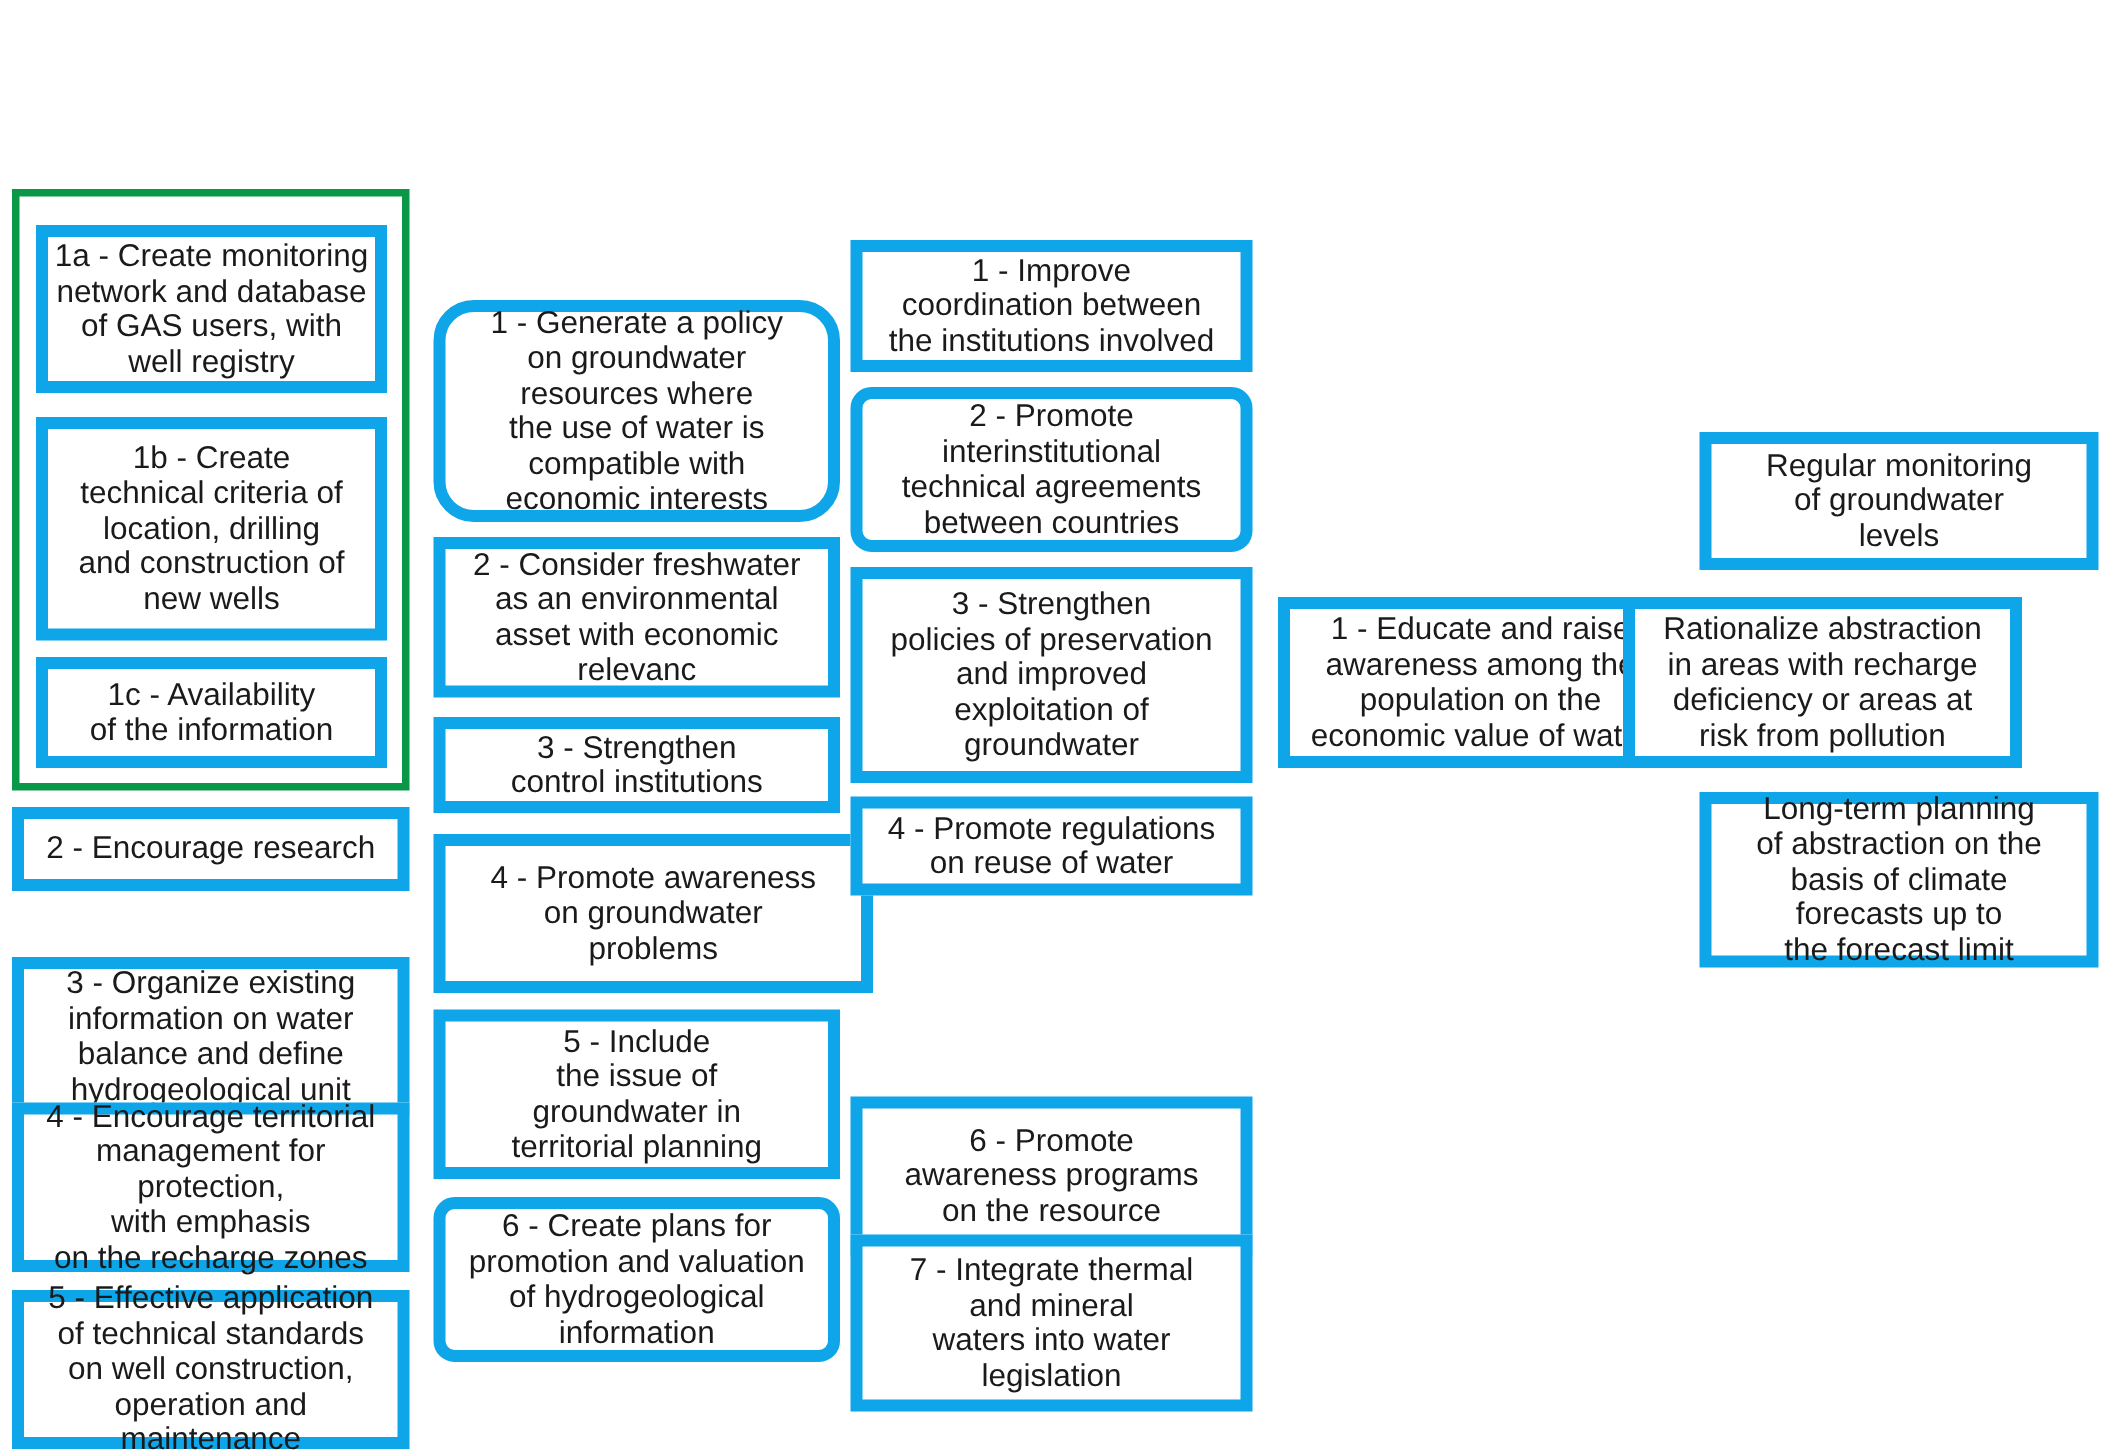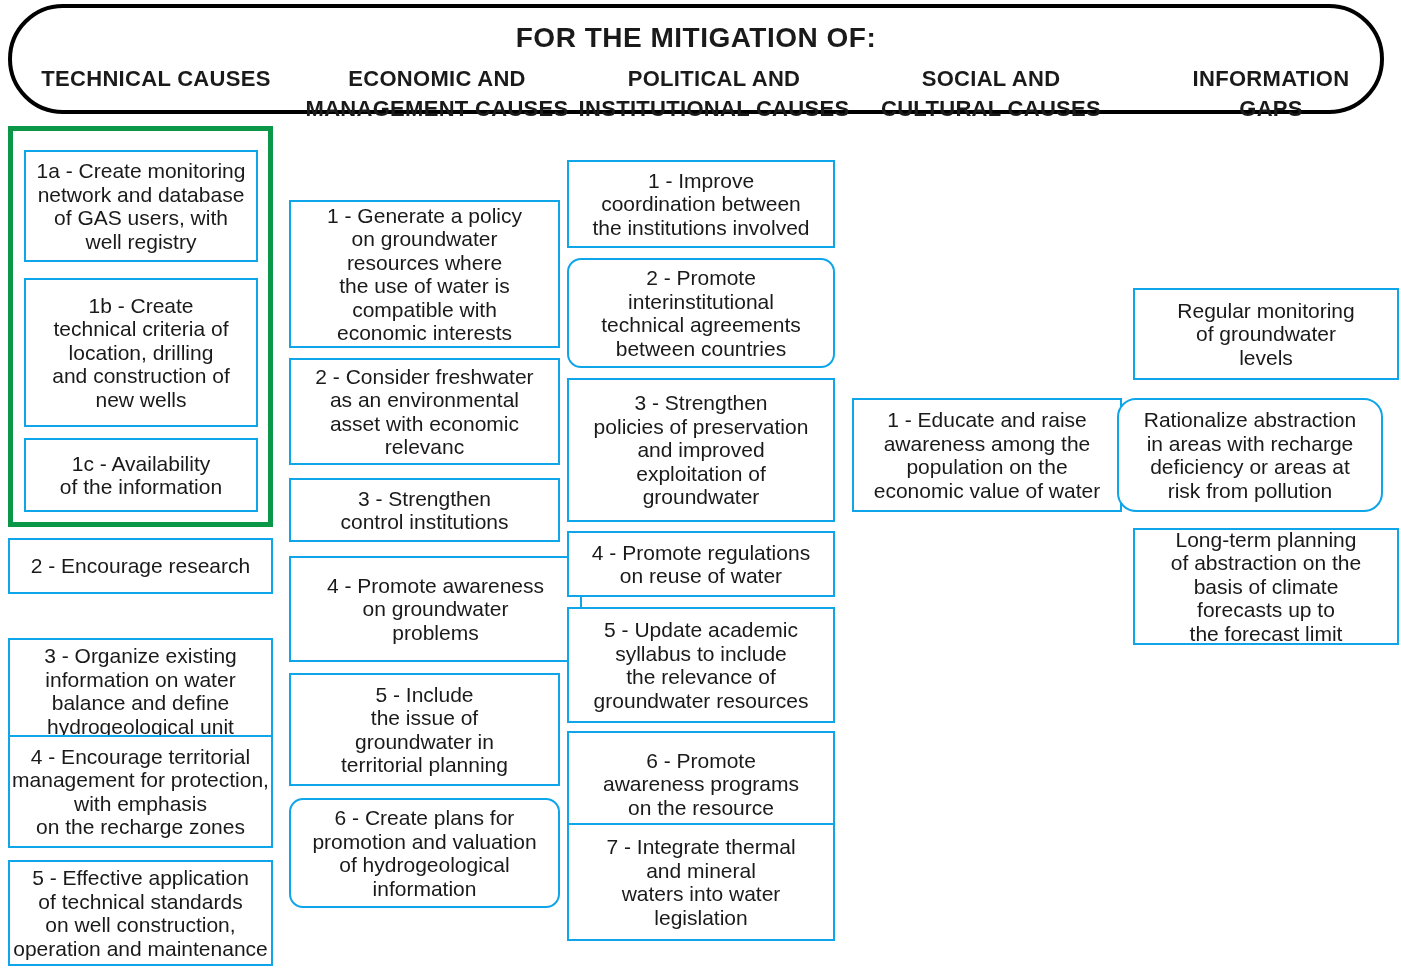--- a/index.html
+++ b/index.html
@@ -18,46 +18,34 @@
   .hdr{
     position:absolute;top:56px;text-align:center;font-size:22px;font-weight:bold;
     line-height:30px;white-space:pre-line;letter-spacing:0.3px;color:#1a1a1a;
   }
   .hdr-0{left:8px;width:272px;}
   .hdr-1{left:283px;width:284px;}
   .hdr-2{left:560px;width:284px;}
   .hdr-3{left:843px;width:272px;}
   .hdr-4{left:1126px;width:266px;}
   .box{
-    position:absolute;border:2px solid #0ea5e9;background:#ffffff;box-sizing:border-box;
+    position:absolute;border:8px solid #0ea5e9;background:#ffffff;box-sizing:border-box;
     display:flex;align-items:center;justify-content:center;text-align:center;
     font-size:21px;line-height:23.5px;white-space:pre-line;color:#1a1a1a;
     padding:2px 4px;
   }
   .group{
     position:absolute;border:5px solid #0a9748;background:transparent;box-sizing:border-box;
   }
 </style>
 </head>
 <body>
 
 <div class="page">
 
-  <div class="banner">
-    <div class="banner-title">FOR THE MITIGATION OF:</div>
-    <div class="hdr hdr-0">TECHNICAL CAUSES</div>
-    <div class="hdr hdr-1">ECONOMIC AND
-MANAGEMENT CAUSES</div>
-    <div class="hdr hdr-2">POLITICAL AND
-INSTITUTIONAL CAUSES</div>
-    <div class="hdr hdr-3">SOCIAL AND
-CULTURAL CAUSES</div>
-    <div class="hdr hdr-4">INFORMATION
-GAPS</div>
-  </div>
 
   <div class="group" style="left:8px;top:126px;width:265px;height:401px;"></div>
   <div class="box" style="left:24px;top:150px;width:234px;height:112px;">1a - Create monitoring
 network and database
 of GAS users, with
 well registry</div>
   <div class="box" style="left:24px;top:278px;width:234px;height:149px;">1b - Create
 technical criteria of
 location, drilling
 and construction of
@@ -71,21 +59,21 @@
 hydrogeological unit</div>
   <div class="box" style="left:8px;top:735px;width:265px;height:113px;padding:2px 0;">4 - Encourage territorial
 management for protection,
 with emphasis
 on the recharge zones</div>
   <div class="box" style="left:8px;top:860px;width:265px;height:106px;padding:2px 0;">5 - Effective application
 of technical standards
 on well construction,
 operation and maintenance</div>
 
-  <div class="box" style="left:289px;top:200px;width:271px;height:148px;">1 - Generate a policy
+  <div class="box" style="left:289px;top:200px;width:271px;height:148px;border-radius:27px;">1 - Generate a policy
 on groundwater
 resources where
 the use of water is
 compatible with
 economic interests</div>
   <div class="box" style="left:289px;top:358px;width:271px;height:107px;">2 - Consider freshwater
 as an environmental
 asset with economic
 relevanc</div>
   <div class="box" style="left:289px;top:478px;width:271px;height:64px;">3 - Strengthen
@@ -109,41 +97,37 @@
 interinstitutional
 technical agreements
 between countries</div>
   <div class="box" style="left:567px;top:378px;width:268px;height:144px;">3 - Strengthen
 policies of preservation
 and improved
 exploitation of
 groundwater</div>
   <div class="box" style="left:567px;top:531px;width:268px;height:66px;">4 - Promote regulations
 on reuse of water</div>
-  <div class="box" style="left:567px;top:607px;width:268px;height:116px;">5 - Update academic
-syllabus to include
-the relevance of
-groundwater resources</div>
   <div class="box" style="left:567px;top:731px;width:268px;height:106px;">6 - Promote
 awareness programs
 on the resource</div>
   <div class="box" style="left:567px;top:823px;width:268px;height:118px;">7 - Integrate thermal
 and mineral
 waters into water
 legislation</div>
 
   <div class="box" style="left:852px;top:398px;width:270px;height:114px;">1 - Educate and raise
 awareness among the
 population on the
 economic value of water</div>
 
   <div class="box" style="left:1133px;top:288px;width:266px;height:92px;">Regular monitoring
 of groundwater
 levels</div>
-  <div class="box" style="left:1117px;top:398px;width:266px;height:114px;border-radius:19px;">Rationalize abstraction
+  <div class="box" style="left:1082px;top:398px;width:266px;height:114px;">Rationalize abstraction
 in areas with recharge
 deficiency or areas at
 risk from pollution</div>
   <div class="box" style="left:1133px;top:528px;width:266px;height:117px;">Long-term planning
 of abstraction on the
 basis of climate
 forecasts up to
 the forecast limit</div>
 
 </div>

